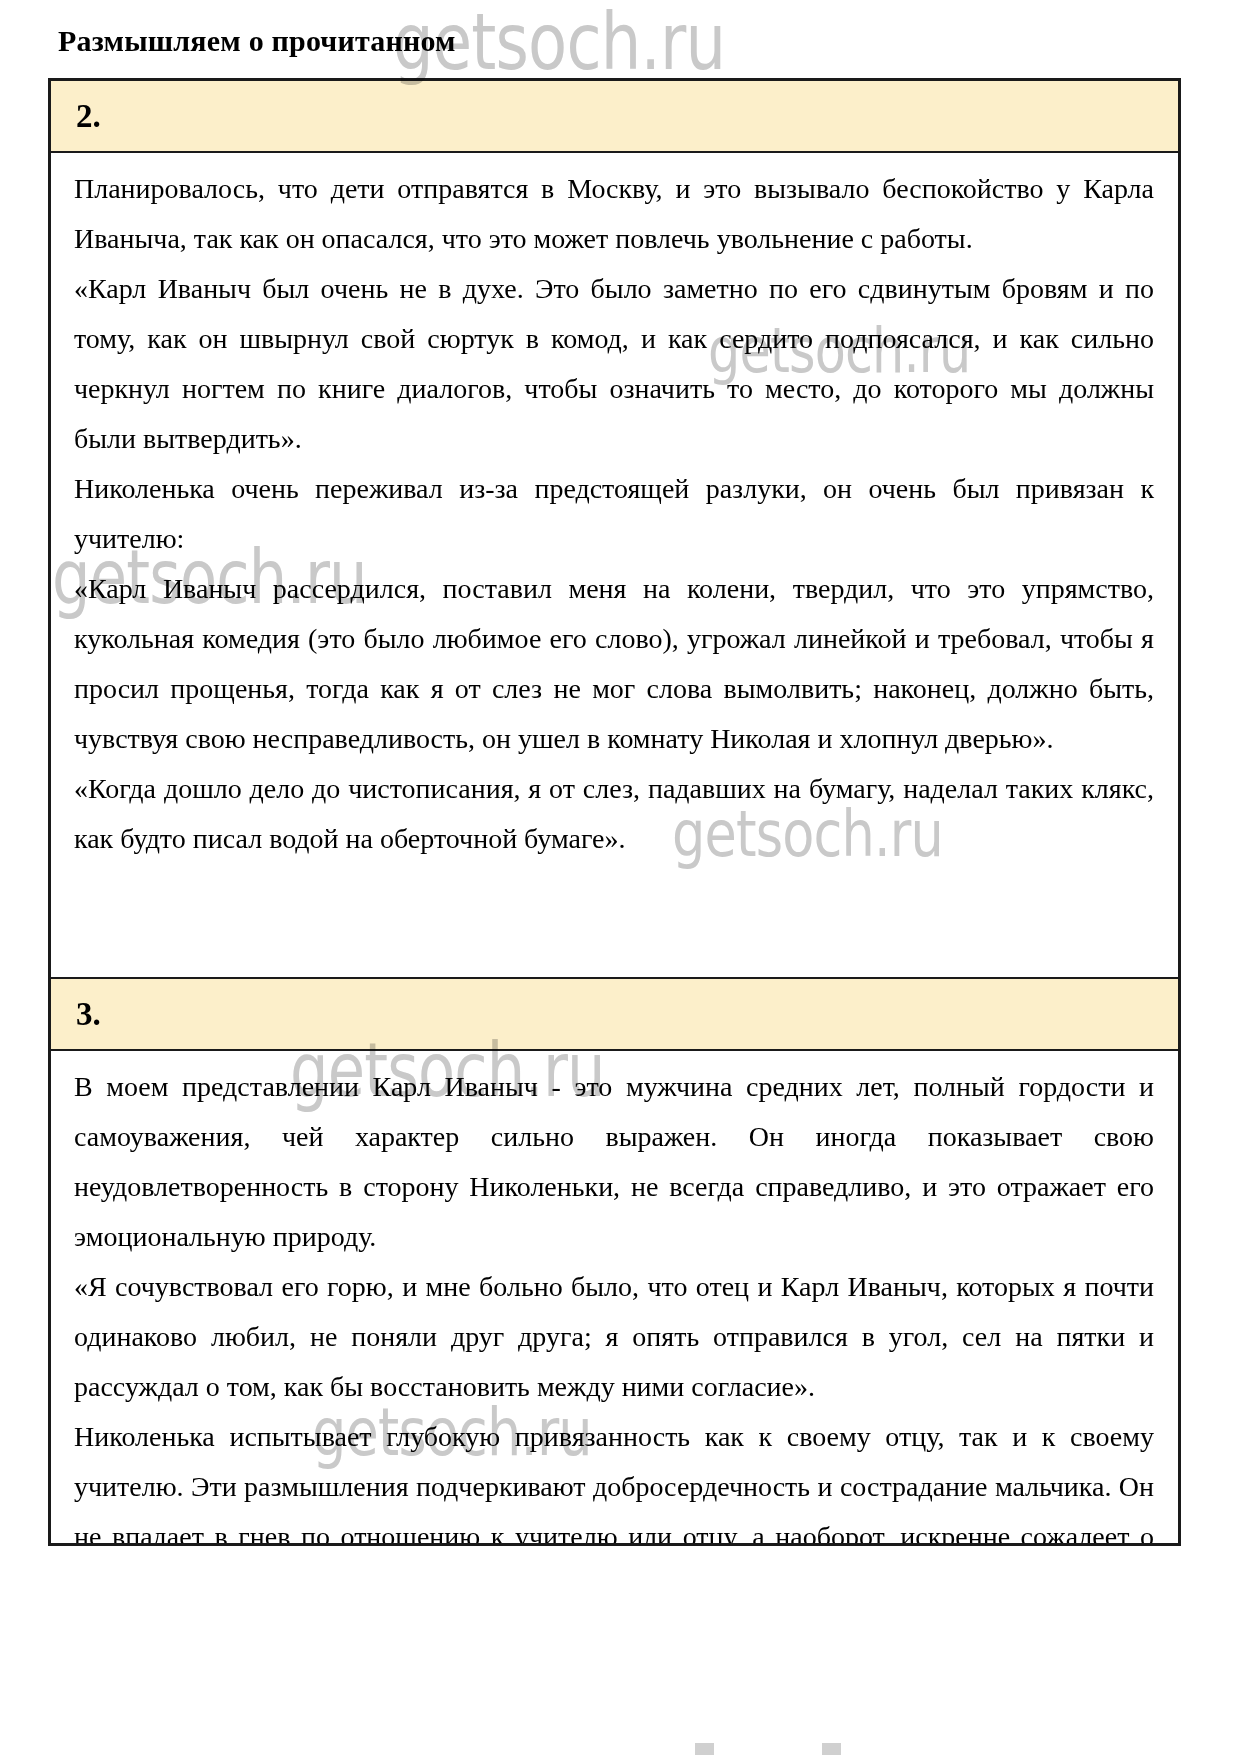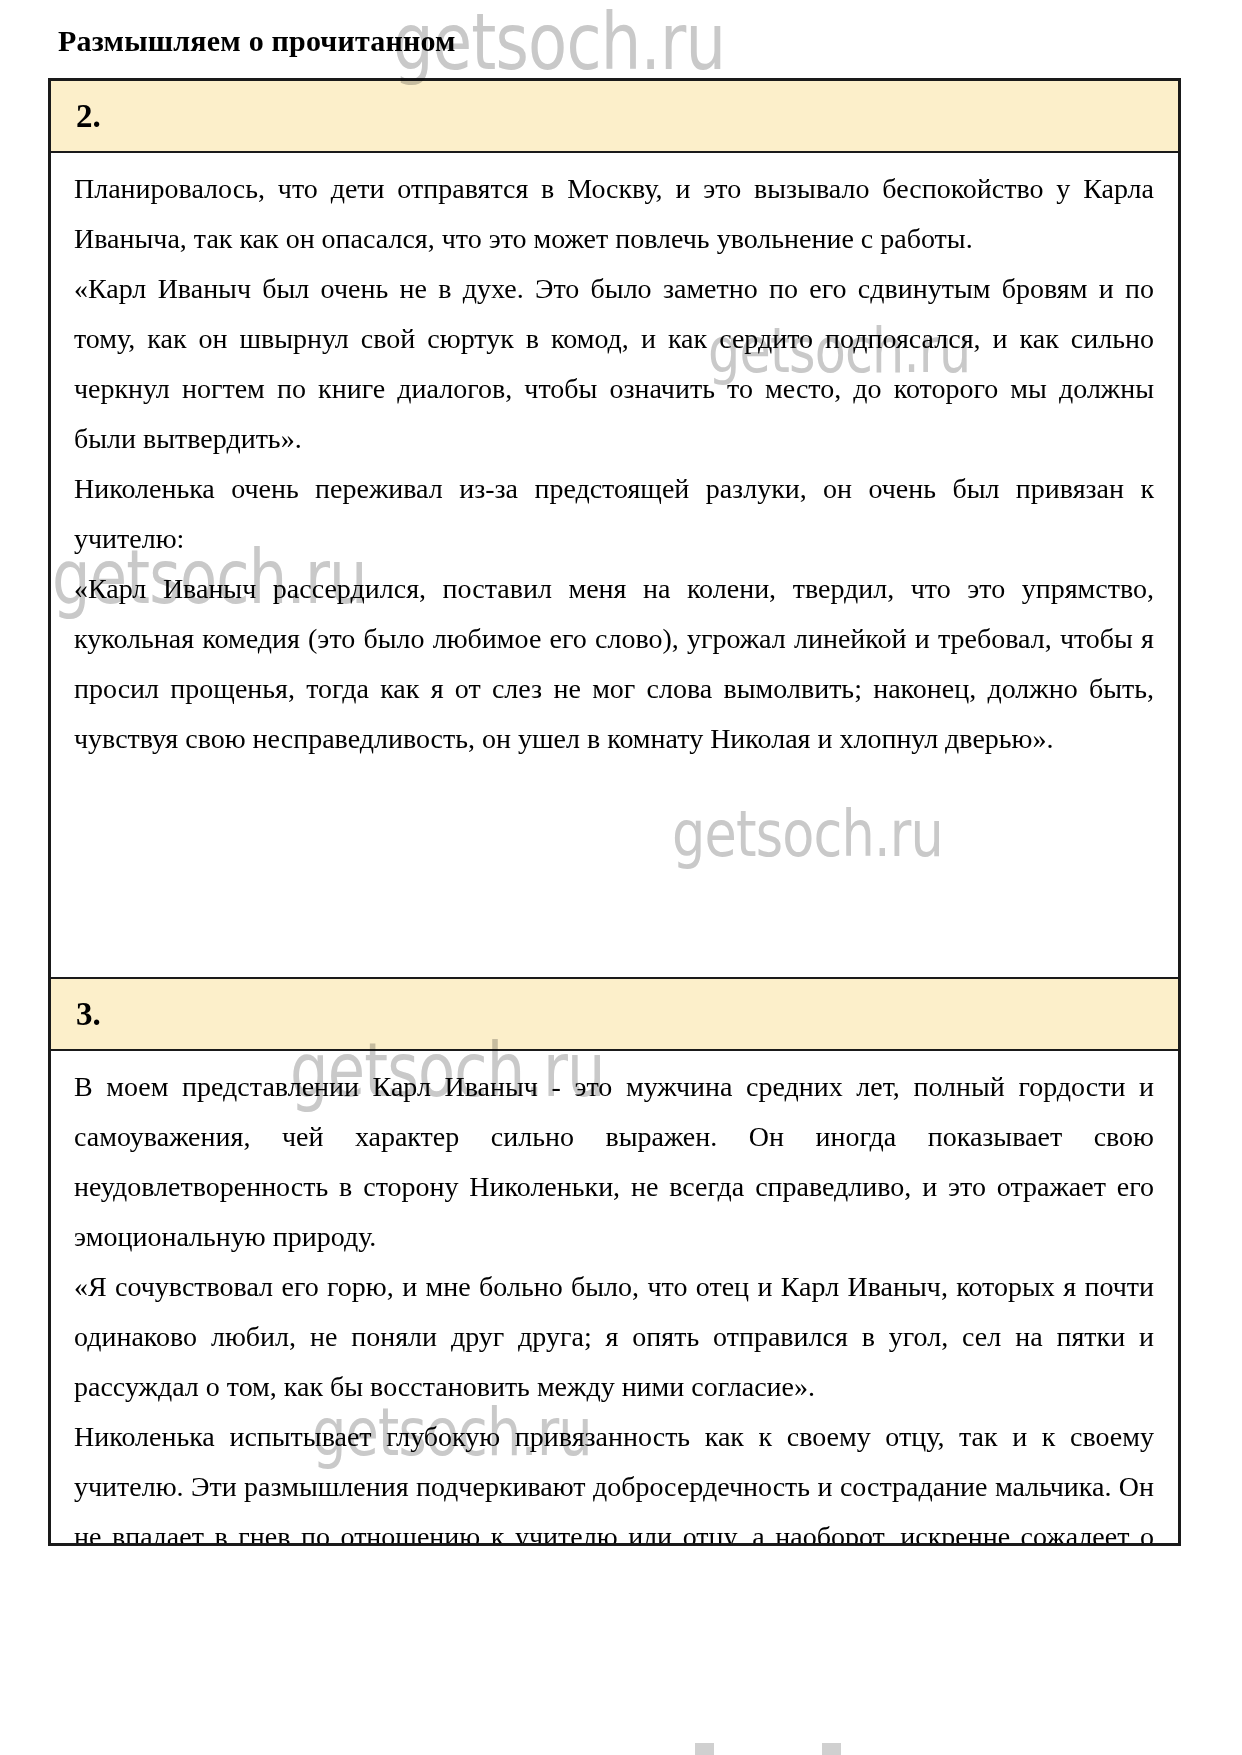--- a/index.html
+++ b/index.html
@@ -77,20 +77,21 @@
 
     <div class="q-header">
       <span>2.</span>
     </div>
 
     <div class="q-body q-body-2">
       <p>Планировалось, что дети отправятся в Москву, и это вызывало беспокойство у Карла Иваныча, так как он опасался, что это может повлечь увольнение с работы.</p>
       <p>«Карл Иваныч был очень не в духе. Это было заметно по его сдвинутым бровям и по тому, как он швырнул свой сюртук в комод, и как сердито подпоясался, и как сильно черкнул ногтем по книге диалогов, чтобы означить то место, до которого мы должны были вытвердить».</p>
       <p>Николенька очень переживал из-за предстоящей разлуки, он очень был привязан к учителю:</p>
       <p>«Карл Иваныч рассердился, поставил меня на колени, твердил, что это упрямство, кукольная комедия (это было любимое его слово), угрожал линейкой и требовал, чтобы я просил прощенья, тогда как я от слез не мог слова вымолвить; наконец, должно быть, чувствуя свою несправедливость, он ушел в комнату Николая и хлопнул дверью».</p>
+      <p>«Когда дошло дело до чистописания, я от слез, падавших на бумагу, наделал таких клякс, как будто писал водой на оберточной бумаге».</p>
     </div>
 
     <div class="q-header">
       <span>3.</span>
     </div>
 
     <div class="q-body q-body-3">
       <p>В моем представлении Карл Иваныч - это мужчина средних лет, полный гордости и самоуважения, чей характер сильно выражен. Он иногда показывает свою неудовлетворенность в сторону Николеньки, не всегда справедливо, и это отражает его эмоциональную природу.</p>
       <p>«Я сочувствовал его горю, и мне больно было, что отец и Карл Иваныч, которых я почти одинаково любил, не поняли друг друга; я опять отправился в угол, сел на пятки и рассуждал о том, как бы восстановить между ними согласие».</p>
       <p>Николенька испытывает глубокую привязанность как к своему отцу, так и к своему учителю. Эти размышления подчеркивают добросердечность и сострадание мальчика. Он не впадает в гнев по отношению к учителю или отцу, а наоборот, искренне сожалеет о разлуке с ними.</p>

